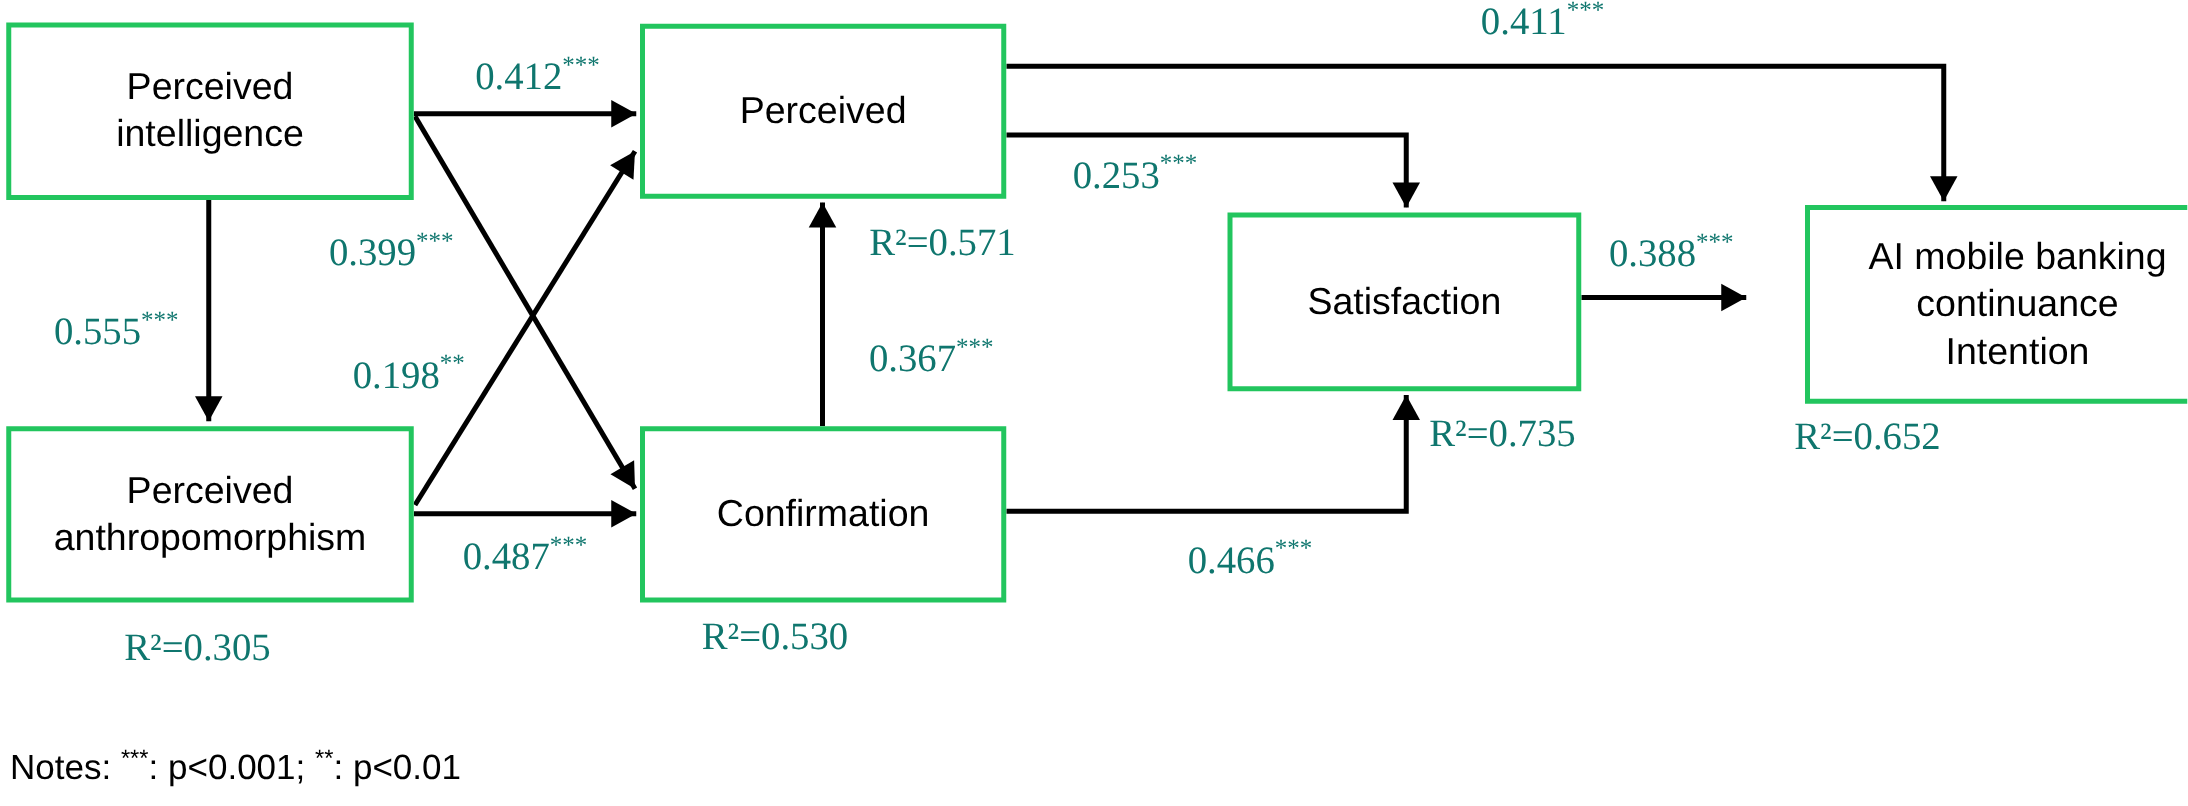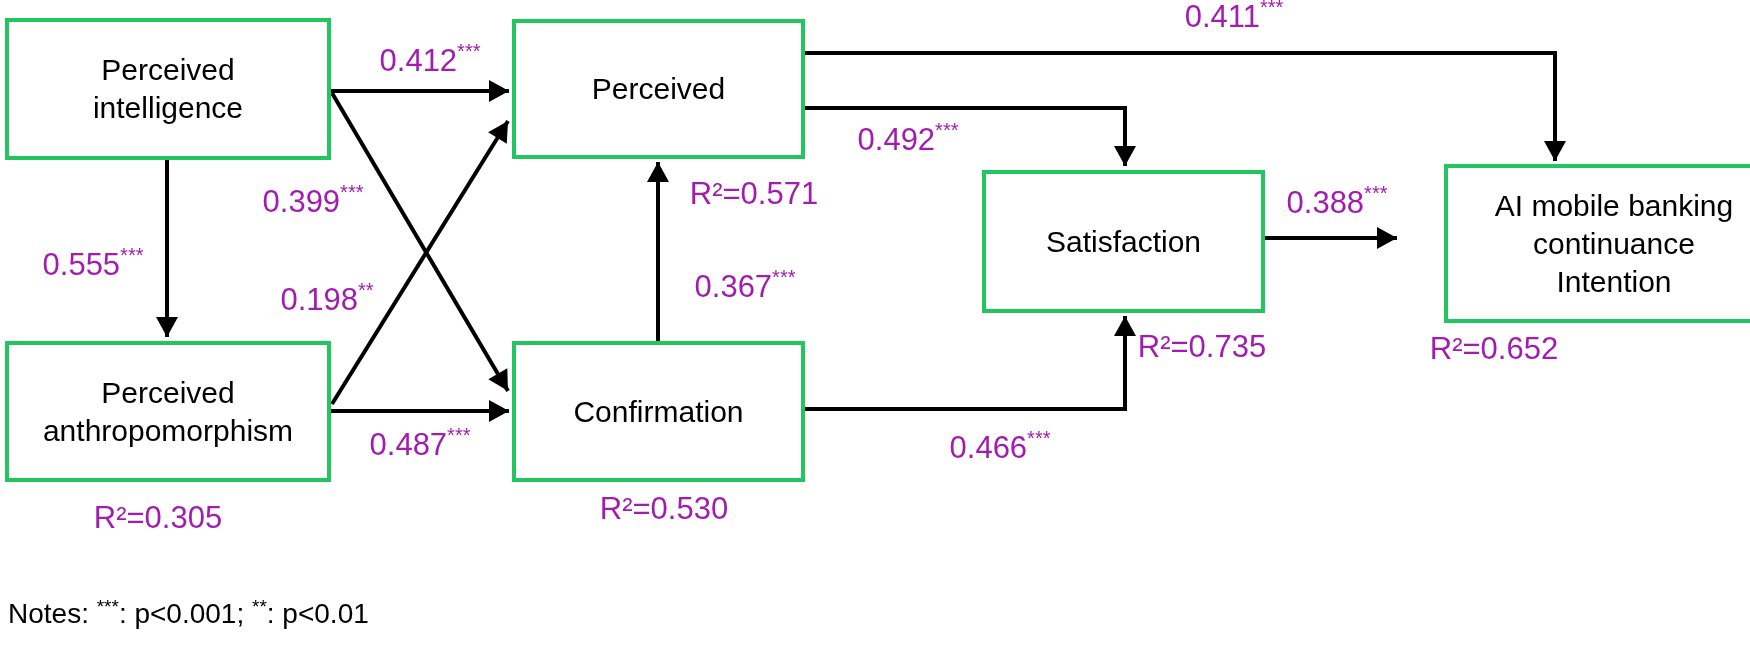--- a/index.html
+++ b/index.html
@@ -37,42 +37,42 @@
   }
   .node-pi   { left: 5px;    top: 18px;  width: 326px; height: 142px; }
   .node-pu   { left: 512px;  top: 19px;  width: 293px; height: 140px; }
   .node-pa   { left: 5px;    top: 341px; width: 326px; height: 141px; }
   .node-conf { left: 512px;  top: 341px; width: 293px; height: 141px; }
   .node-sat  { left: 982px;  top: 170px; width: 283px; height: 143px; }
   .node-ai   { left: 1400px; top: 164px; width: 340px; height: 159px; margin-left: 44px; }
   .coef, .r2 {
     position: absolute;
     transform: translate(-50%, -50%);
-    font-family: Liberation Sans, sans-serif;
+    font-family: Liberation Serif, serif;
     font-size: 31px;
-    color: #a21caf;
+    color: #0f766e;
     white-space: nowrap;
   }
   .coef sup {
     font-size: 20px;
     line-height: 0;
     vertical-align: 13px;
   }
   .lbl-pi-pu   { left: 430px;  top: 61px;  }
   .lbl-pi-pa   { left: 93px;   top: 265px; }
   .lbl-pi-conf { left: 313px;  top: 202px; }
   .lbl-pa-pu   { left: 327px;  top: 300px; }
   .lbl-pa-conf { left: 420px;  top: 445px; }
   .lbl-conf-pu { left: 745px;  top: 251px; margin-top: 36px; }
   .lbl-pu-sat  { left: 908px;  top: 140px; }
   .lbl-pu-ai   { left: 1234px; top: 17px;  }
   .lbl-conf-sat{ left: 1000px; top: 448px; }
   .lbl-sat-ai  { left: 1337px; top: 203px; }
   .r2-pa   { left: 158px;  top: 518px; }
-  .r2-conf { left: 664px;  top: 509px; }
+  .r2-conf { left: 620px;  top: 509px; }
   .r2-pu   { left: 754px;  top: 194px; }
   .r2-sat  { left: 1202px; top: 347px; }
   .r2-ai   { left: 1494px; top: 349px; }
   .notes {
     position: absolute;
     left: 8px;
     top: 598px;
     font-family: Liberation Sans, sans-serif;
     font-size: 28px;
     color: #000;
@@ -147,21 +147,21 @@
   <div class="coef lbl-pa-pu">
     <span>0.198</span><sup>**</sup>
   </div>
   <div class="coef lbl-pa-conf">
     <span>0.487</span><sup>***</sup>
   </div>
   <div class="coef lbl-conf-pu">
     <span>0.367</span><sup>***</sup>
   </div>
   <div class="coef lbl-pu-sat">
-    <span>0.492</span><sup>***</sup>
+    <span>0.253</span><sup>***</sup>
   </div>
   <div class="coef lbl-pu-ai">
     <span>0.411</span><sup>***</sup>
   </div>
   <div class="coef lbl-conf-sat">
     <span>0.466</span><sup>***</sup>
   </div>
   <div class="coef lbl-sat-ai">
     <span>0.388</span><sup>***</sup>
   </div>

